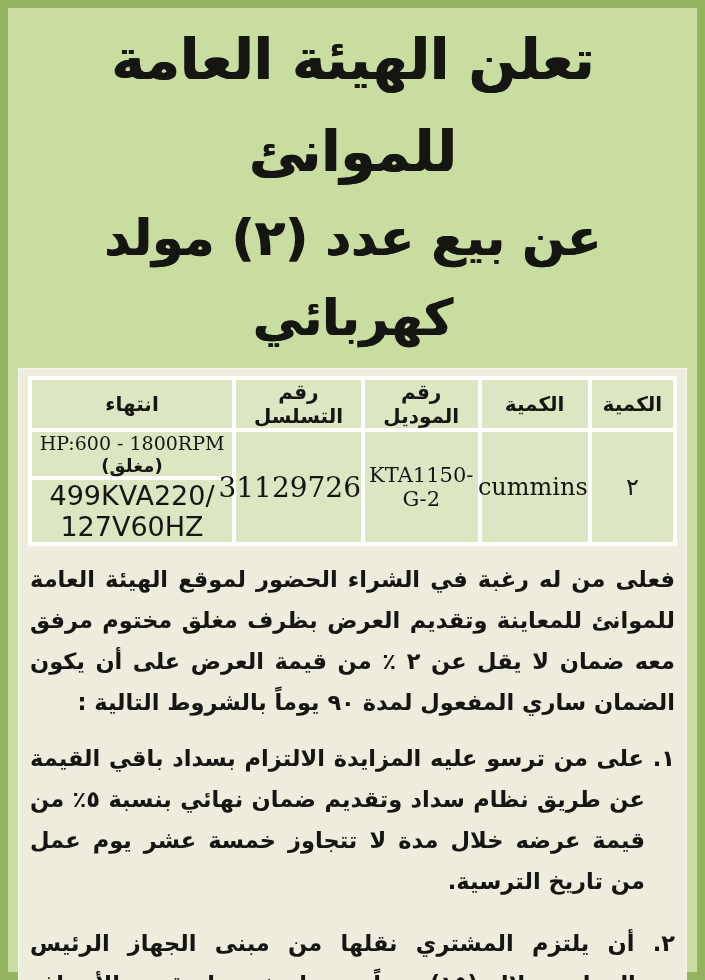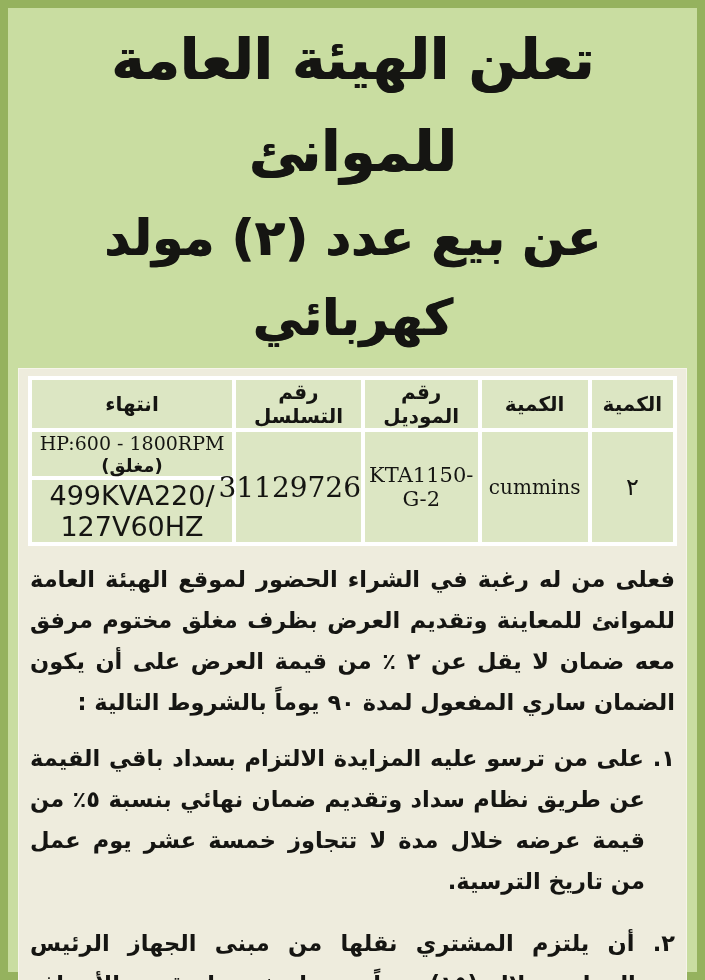--- a/index.html
+++ b/index.html
@@ -48,21 +48,21 @@
   table.specs th {
     height:42px; font-size:20px; font-weight:bold;
   }
   table.specs td { font-weight:normal; }
   .col-qty   { width:13%; }
   .col-type  { width:17%; }
   .col-model { width:18%; }
   .col-serial{ width:20%; }
   .col-cap   { width:32%; }
   td.qty-cell   { font-size:24px; font-weight:bold; }
-  td.type-cell  { font-family:"DejaVu Serif", serif; font-size:20px; }
+  td.type-cell  { font-family:"DejaVu Serif", serif; font-size:24px; }
   td.model-cell { font-family:"DejaVu Serif", serif; font-size:21px; }
   td.serial-cell{ font-family:"DejaVu Serif", serif; font-size:28px; }
   td.cap-cell   { height:40px; font-size:19px; }
   .cap-hp   { font-family:"DejaVu Serif", serif; font-size:19px; }
   .cap-unit { font-weight:bold; font-size:18px; }
   .cap-kva  { font-family:"DejaVu Sans", sans-serif; font-size:27px; }
   .bodytext {
     font-weight:bold;
     font-size:22.5px;
     line-height:41px;

